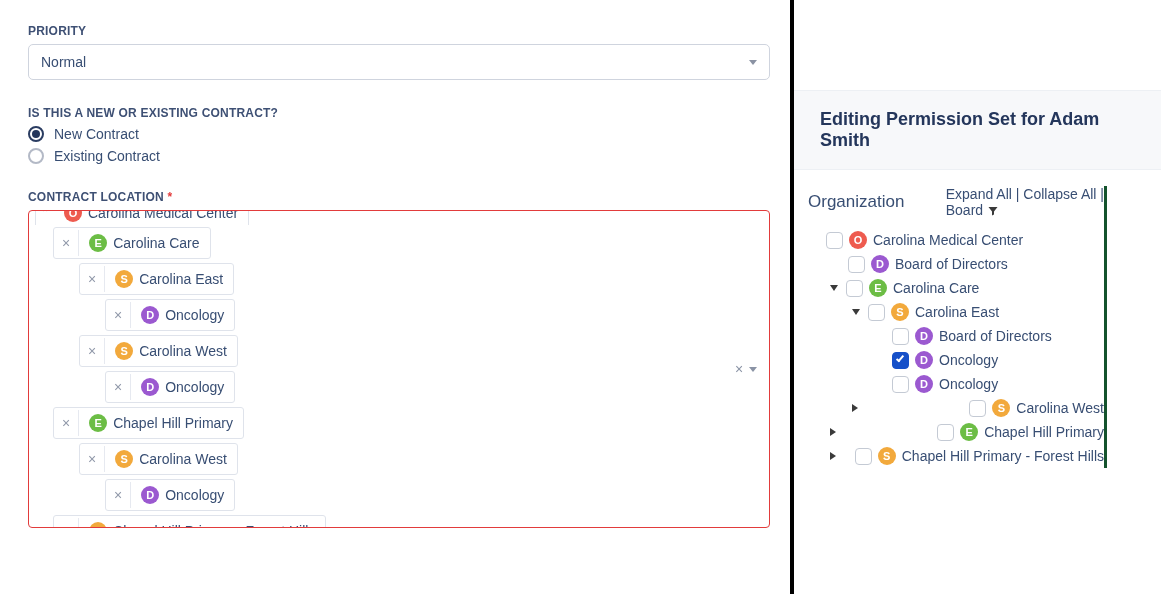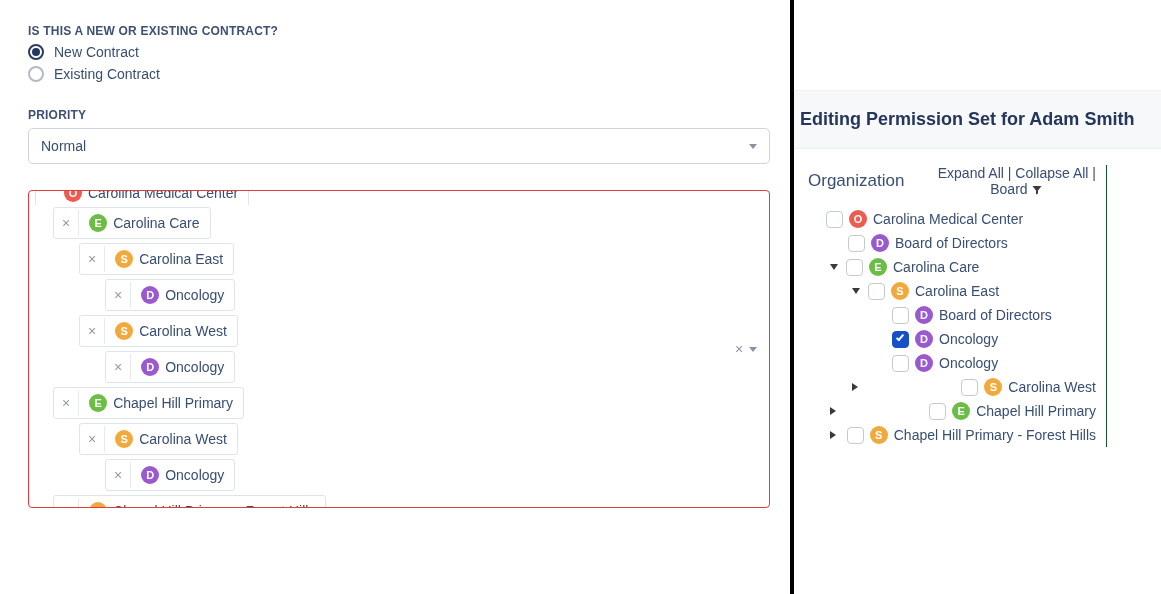--- a/index.html
+++ b/index.html
@@ -141,37 +141,37 @@
     flex: 1;
     height: 100%;
     position: relative;
     background:#fff;
   }
   .right-header {
     margin-top: 90px;
     background: #f7f8fa;
     border-top: 1px solid #edf0f4;
     border-bottom: 1px solid #edf0f4;
-    padding: 18px 6px;
+    padding: 18px 26px;
     font-size: 18px;
     font-weight: 700;
     color: #24365b;
   }
   .right-body {
     padding: 16px 14px;
     display: flex;
     gap: 22px;
     color:#384e73;
     position: relative;
   }
-  .right-col-left { flex: 1; border-right: 1px solid #14532d; padding-right: 10px; }
+  .right-col-left { flex: 1; border-right: 3px solid #14532d; }
   .right-col-right { width: 18px; }
   .org-row { display:flex; align-items:center; justify-content:space-between; margin-bottom:4px; }
   .org-title { font-size: 17px; font-weight: 400; }
-  .actions { text-align:center; font-size:14px; }
+  .actions { text-align:left; font-size:14px; }
   .actions .link { cursor:pointer; }
   .filter-icon svg { vertical-align: middle; }
 
   .rt-tree { margin-top: 10px; }
   .rt-row { display:flex; align-items:center; gap:6px; padding:3px 0; }
   .rt-caret {
     width: 0; height: 0; cursor:pointer;
     border-left: 4px solid transparent;
     border-right: 4px solid transparent;
     border-top: 6px solid #3a3a3a;
@@ -212,46 +212,50 @@
     width:14px; color:#e33b3b; font-size:12px; margin-left:2px; margin-right:2px;
     cursor:pointer;
   }
 </style>
 </head>
 <body>
 
 <div class="page">
 
   <div class="left">
+
+    <div class="block">
+      <div class="field-label">PRIORITY</div>
+      <div class="select">
+        <span>Normal</span>
+        <span class="caret"></span>
+      </div>
+    </div>
 
     <div class="block">
       <div class="field-label">IS THIS A NEW OR EXISTING CONTRACT?</div>
       <div class="radio-group">
         <div class="radio-row">
           <span class="radio-outer">
               <span class="radio-inner"></span>
             </span>
           <span>New Contract</span>
         </div>
         <div class="radio-row">
           <span class="radio-outer unsel"></span>
           <span>Existing Contract</span>
         </div>
       </div>
     </div>
 
-    <div class="block">
-      <div class="field-label">PRIORITY</div>
-      <div class="select">
-        <span>Normal</span>
-        <span class="caret"></span>
+    <div class="block" style="margin-bottom:0">
+      <div class="field-label">
+        <span>CONTRACT LOCATION</span>
+        <span class="req">*</span>
       </div>
-    </div>
-
-    <div class="block" style="margin-bottom:0">
 
       <div class="loc-wrapper">
         <div class="loc-tree" id="loc-tree">
             <div class="truncated-top">
               <div class="chip">
                 <span class="root-caret">⌃</span>
                 <span class="chip-body">
                   <span class="badge b-o">O</span>
                   <span>Carolina Medical Center</span>
                 </span>

